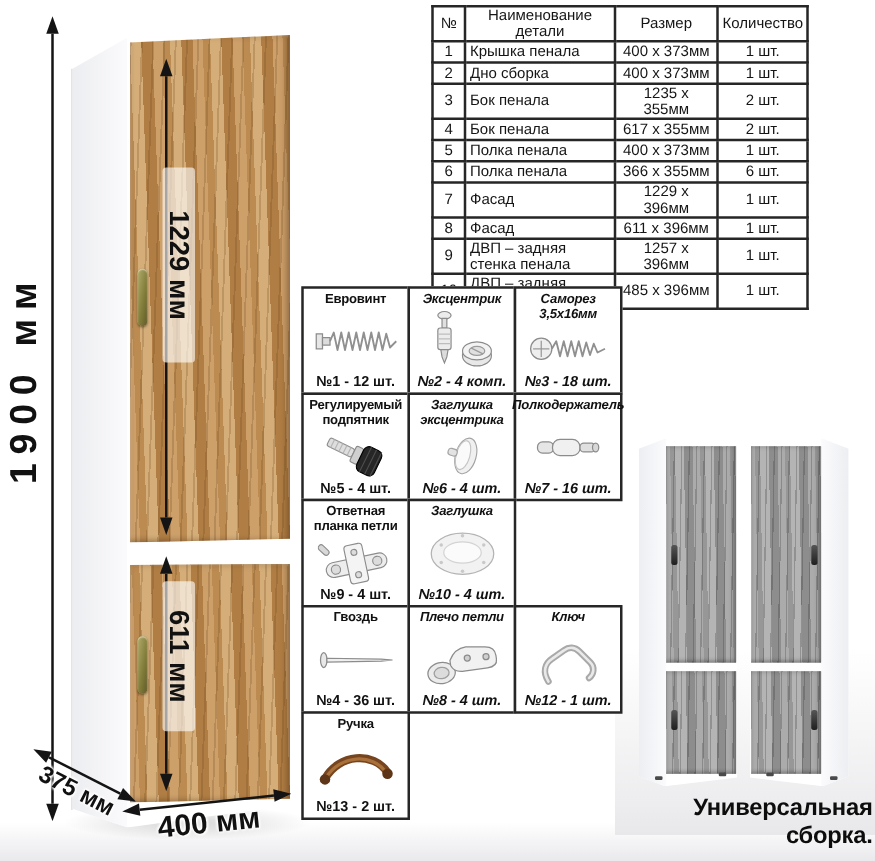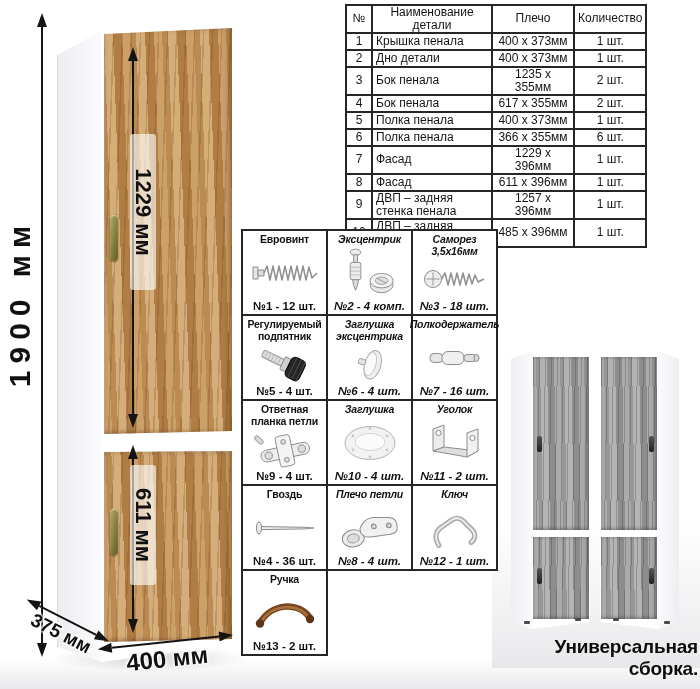--- a/index.html
+++ b/index.html
@@ -154,32 +154,32 @@
     <colgroup>
         <col class="w-num">
         <col class="w-name">
         <col class="w-size">
         <col class="w-qty">
       </colgroup>
     <tbody>
         <tr>
       <th>№</th>
       <th>Наименование детали</th>
-      <th>Плечо</th>
+      <th>Размер</th>
       <th>Количество</th>
     </tr>
     <tr>
       <td>1</td>
       <td class="c-name">Крышка пенала</td>
       <td>400 х 373мм</td>
       <td>1 шт.</td>
     </tr>
     <tr>
       <td>2</td>
-      <td class="c-name">Дно детали</td>
+      <td class="c-name">Дно сборка</td>
       <td>400 х 373мм</td>
       <td>1 шт.</td>
     </tr>
     <tr>
       <td>3</td>
       <td class="c-name">Бок пенала</td>
       <td>1235 х 355мм</td>
       <td>2 шт.</td>
     </tr>
     <tr>
@@ -338,33 +338,20 @@
               <circle cx="12" cy="13" r="1.4" fill="#c9c9c9"></circle>
               <circle cx="46" cy="13" r="1.4" fill="#c9c9c9"></circle>
               <circle cx="12" cy="27" r="1.4" fill="#c9c9c9"></circle>
               <circle cx="46" cy="27" r="1.4" fill="#c9c9c9"></circle>
               <circle cx="29" cy="34" r="1.4" fill="#c9c9c9"></circle>
               <circle cx="29" cy="5.5" r="1.4" fill="#c9c9c9"></circle>
             </svg>
         </div>
         <div class="hw-count">№10 - 4 шт.</div>
       </div>
-      <div class="hw-cell">
-        <div class="hw-title">Уголок</div>
-        <div class="hw-icon">
-          <svg width="56" height="44" viewBox="0 0 56 44">
-              <path d="M6 8 L17 4 L17 26 L6 30 Z" fill="#ececec" stroke="#8c8c8c"></path>
-              <circle cx="11.5" cy="12" r="2.6" fill="#fff" stroke="#8c8c8c"></circle>
-              <path d="M6 30 L17 26 L51 30 L40 36 Z" fill="#dedede" stroke="#8c8c8c"></path>
-              <path d="M40 12 L51 8 L51 30 L40 36 Z" fill="#f1f1f1" stroke="#8c8c8c"></path>
-              <circle cx="45.5" cy="17" r="2.6" fill="#fff" stroke="#8c8c8c"></circle>
-            </svg>
-        </div>
-        <div class="hw-count">№11 - 2 шт.</div>
-      </div>
     </div>
     <div class="hw-row">
       <div class="hw-cell">
         <div class="hw-title">Гвоздь</div>
         <div class="hw-icon">
           <svg width="64" height="18" viewBox="0 0 64 18">
               <ellipse cx="6" cy="9" rx="2.6" ry="6" fill="#e8e8e8" stroke="#8c8c8c"></ellipse>
               <path d="M8.5 7.6 L52 8.3 L61 9 L52 9.9 L8.5 10.6 Z" fill="#efefef" stroke="#8c8c8c"></path>
             </svg>
         </div>

